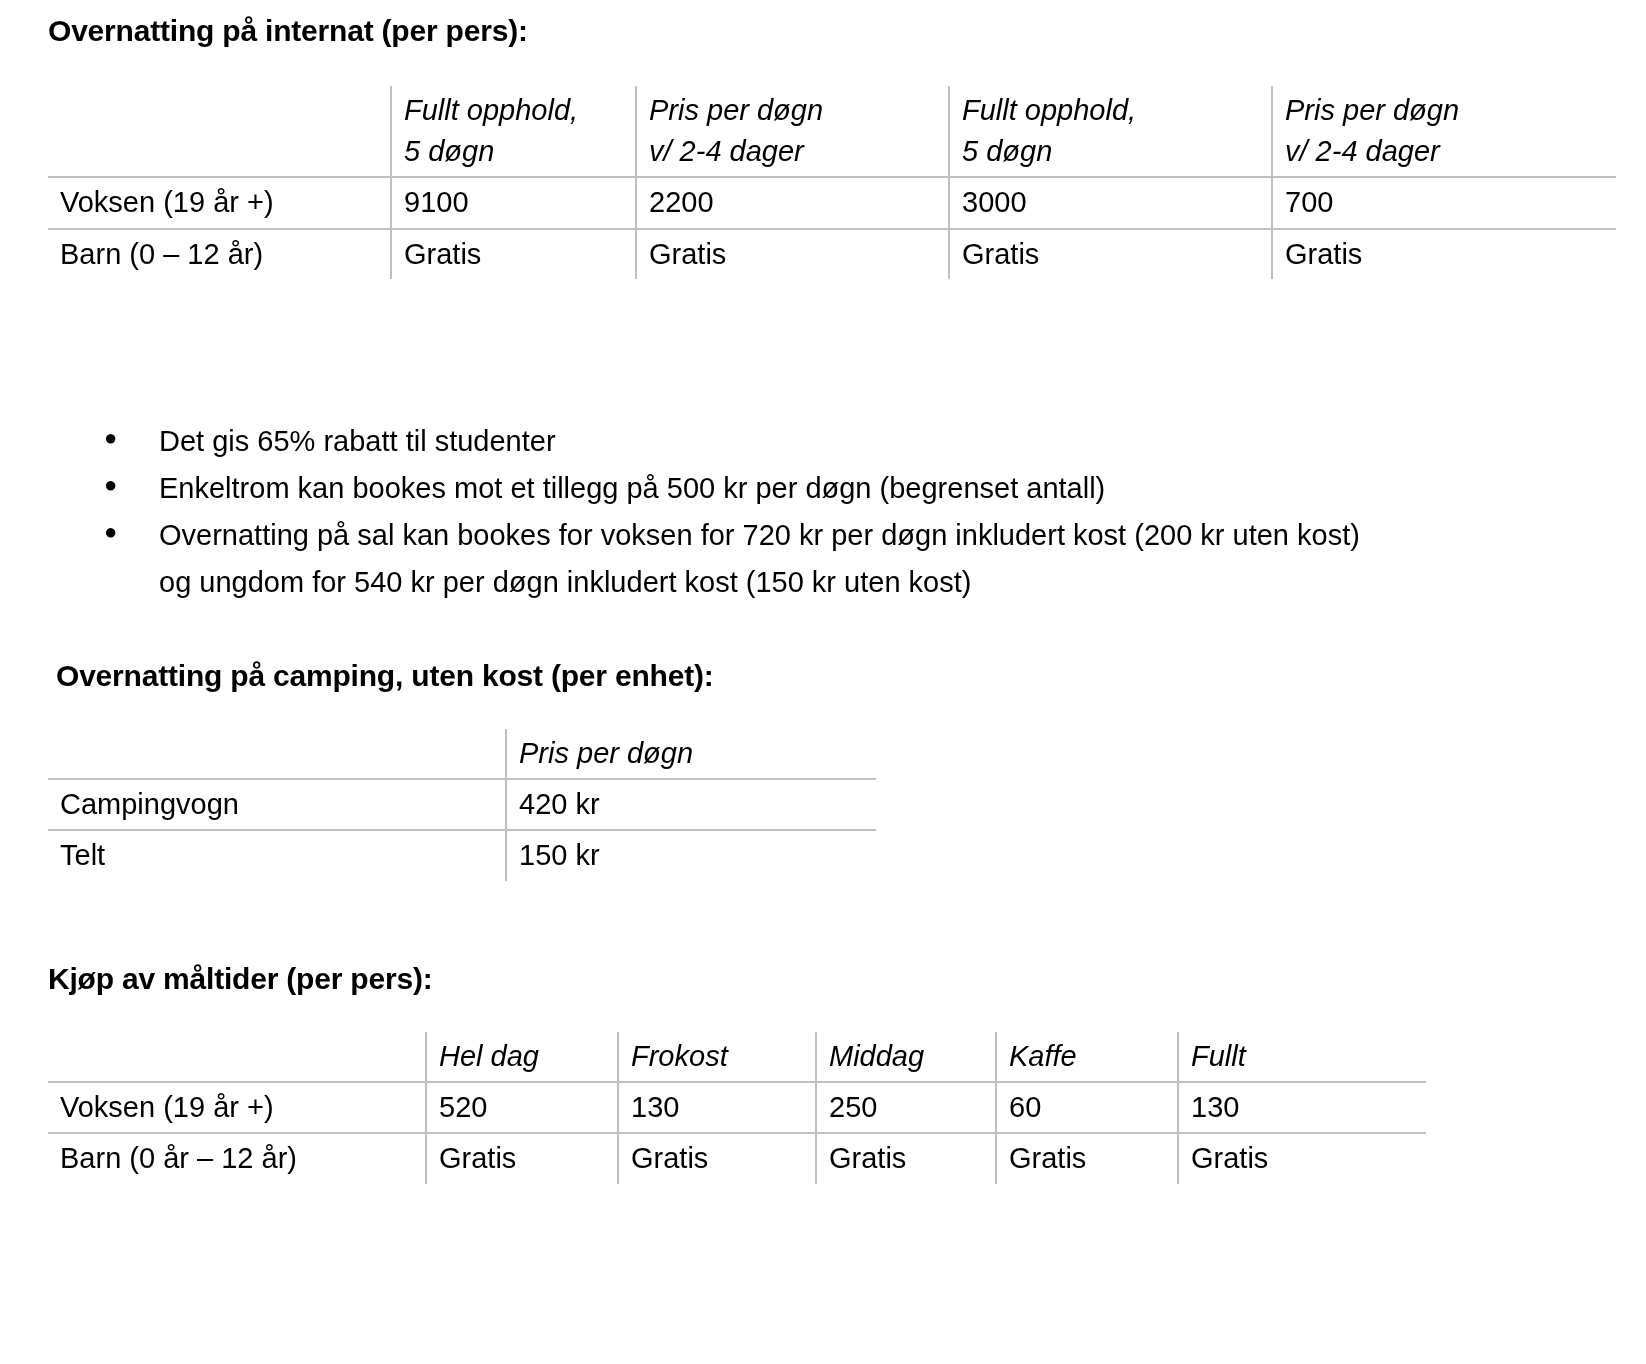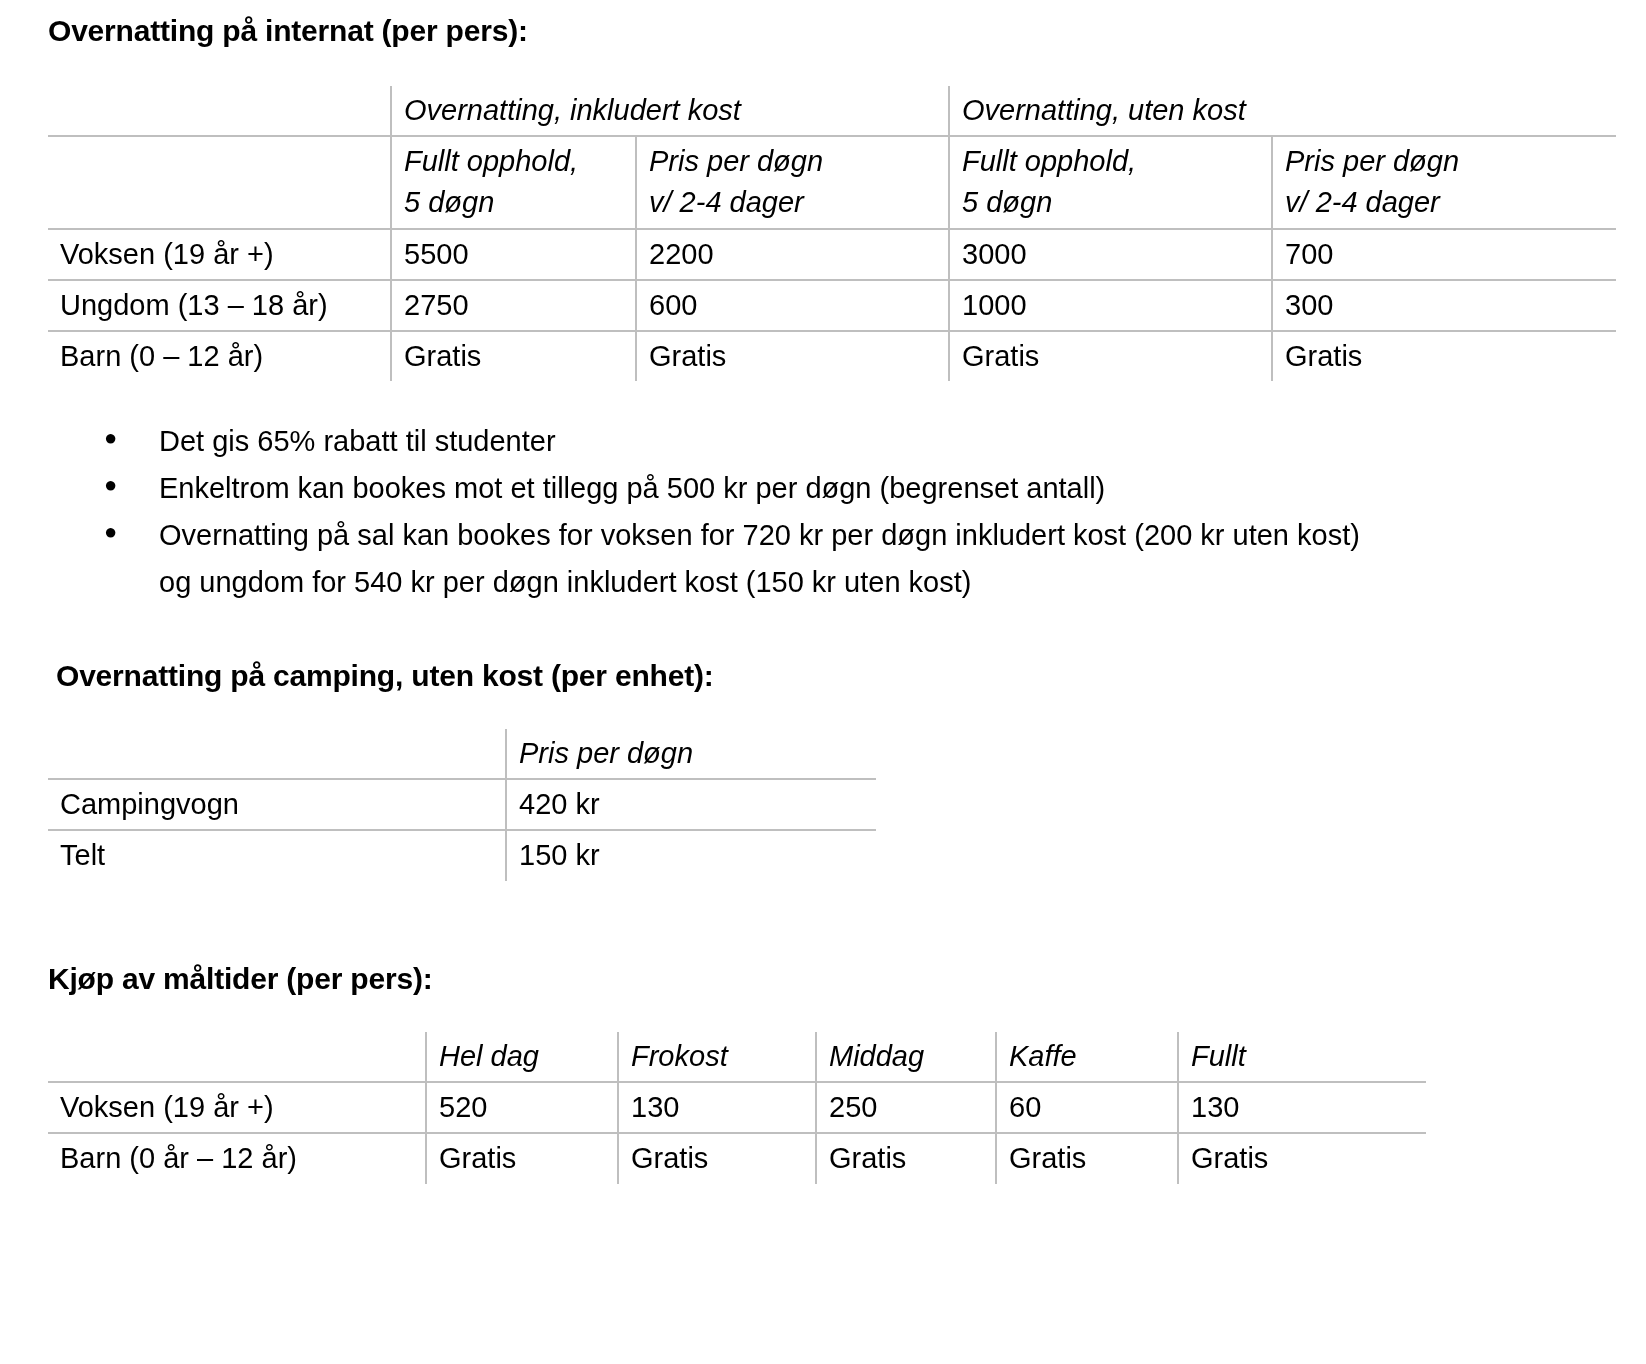--- a/index.html
+++ b/index.html
@@ -92,25 +92,20 @@
   <table class="pricetable" id="lodging-table" style="top:86px; left:32px; width:1568px;">
     <colgroup>
       <col style="width:343px">
       <col style="width:245px">
       <col style="width:313px">
       <col style="width:323px">
       <col style="width:344px">
     </colgroup>
     <tbody>
 
-      <tr>
-        <td class="blankcell rule-bottom"></td>
-        <td class="hcell rule-bottom rule-left" colspan="2">Overnatting, inkludert kost</td>
-        <td class="hcell rule-bottom rule-left" colspan="2">Overnatting, uten kost</td>
-      </tr>
 
       <tr>
         <td class="blankcell rule-bottom"></td>
         <td class="hcell rule-bottom rule-left">
           <span>Fullt opphold,</span><br>
           <span>5 døgn</span>
         </td>
         <td class="hcell rule-bottom rule-left">
           <span>Pris per døgn</span><br>
           <span>v/ 2-4 dager</span>
@@ -120,31 +115,24 @@
           <span>5 døgn</span>
         </td>
         <td class="hcell rule-bottom rule-left">
           <span>Pris per døgn</span><br>
           <span>v/ 2-4 dager</span>
         </td>
       </tr>
 
       <tr>
         <td class="labelcell rule-bottom">Voksen (19 år +)</td>
-        <td class="valcell rule-bottom rule-left">5500</td>
+        <td class="valcell rule-bottom rule-left">9100</td>
         <td class="valcell rule-bottom rule-left">2200</td>
         <td class="valcell rule-bottom rule-left">3000</td>
         <td class="valcell rule-bottom rule-left">700</td>
-      </tr>
-      <tr>
-        <td class="labelcell rule-bottom">Ungdom (13 – 18 år)</td>
-        <td class="valcell rule-bottom rule-left">2750</td>
-        <td class="valcell rule-bottom rule-left">600</td>
-        <td class="valcell rule-bottom rule-left">1000</td>
-        <td class="valcell rule-bottom rule-left">300</td>
       </tr>
       <tr>
         <td class="labelcell">Barn (0 – 12 år)</td>
         <td class="valcell rule-left">Gratis</td>
         <td class="valcell rule-left">Gratis</td>
         <td class="valcell rule-left">Gratis</td>
         <td class="valcell rule-left">Gratis</td>
       </tr>
     </tbody>
   </table>

